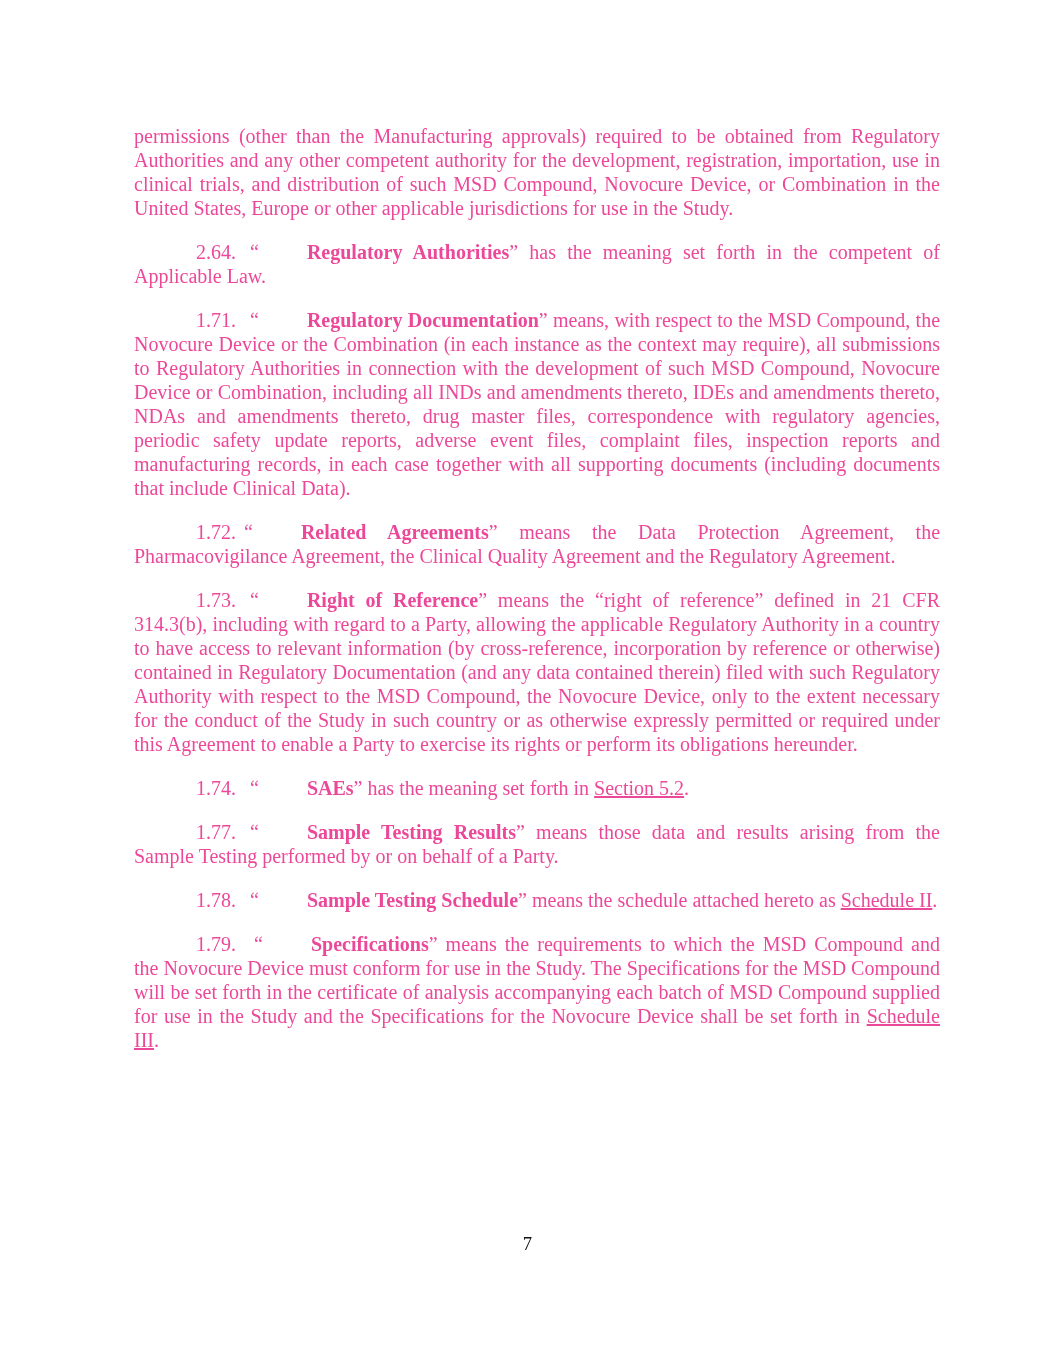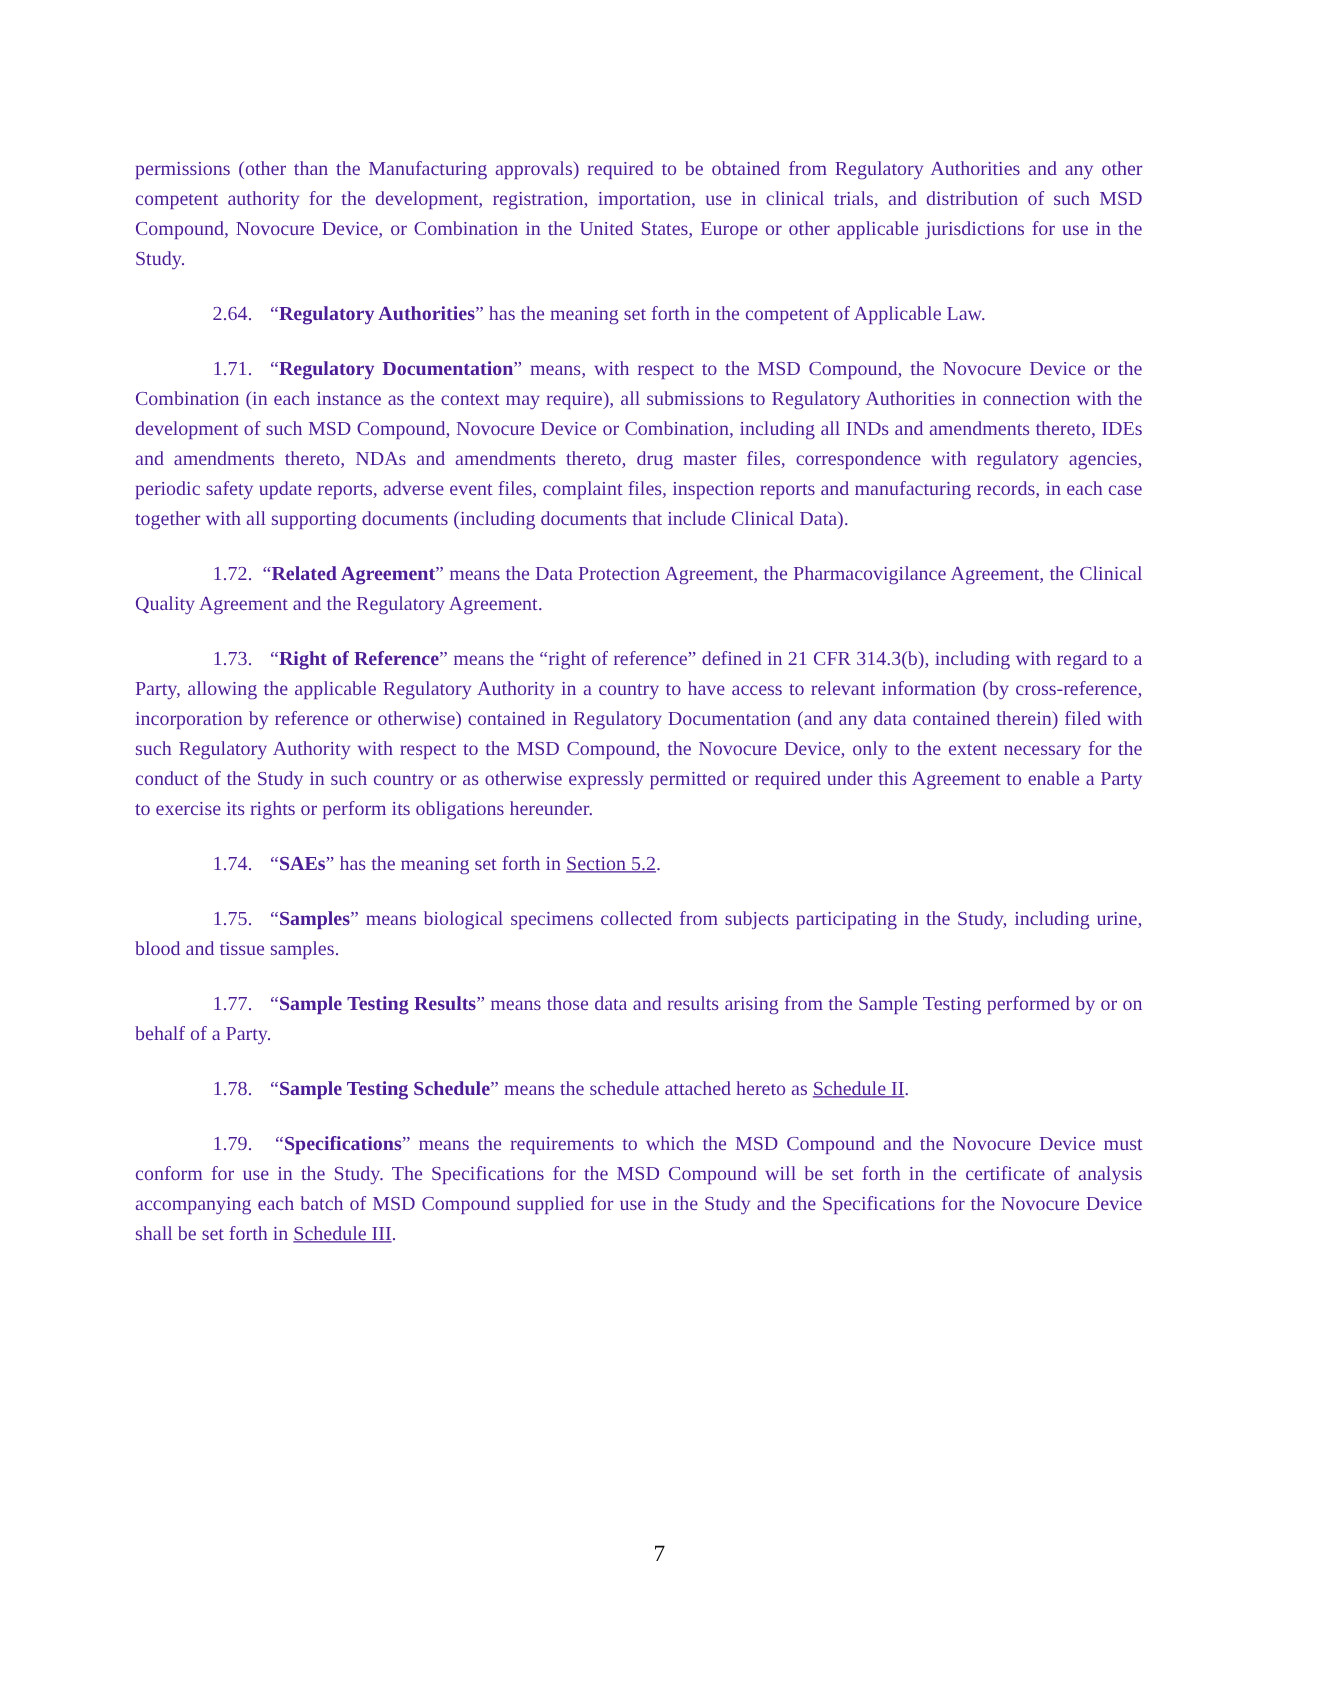--- a/index.html
+++ b/index.html
@@ -1,50 +1,49 @@
 <!DOCTYPE html>
 <html><head>
   <meta charset="utf-8">
   <style>
     html, body { margin: 0; padding: 0; background: #ffffff; }
     body { width: 1055px; height: 1365px; position: relative; overflow: hidden; }
     .page {
-      position: absolute; left: 108px; top: 124px; width: 806px;
-      font-family: "Liberation Serif", serif; font-size: 16px; line-height: 24px;
-      color: #4c1d95; text-align: justify;
+      position: absolute; left: 134px; top: 124px; width: 806px;
+      font-family: "Liberation Serif", serif; font-size: 20px; line-height: 24px;
+      color: #ec4899; text-align: justify;
     }
     .para { margin: 0 0 20px 0; }
     .para.first { margin-bottom: 20px; }
     .indent { display: inline-block; width: 62px; }
     .num { display: inline-block; text-align: right; }
     .gap { display: inline-block; width: 14px; }
-    .term { font-weight: bold; }
+    .term { font-weight: bold; margin-left: 48px; }
     .link { text-decoration: underline; }
     .page-number {
       position: absolute; left: 0; width: 1055px; top: 1233px;
       text-align: center; font-family: "Liberation Serif", serif; font-size: 18.6px; color: #111111;
     }
   </style>
 </head>
 <body>
 
 <div class="page">
   <p class="para first">permissions (other than the Manufacturing approvals) required to be obtained from Regulatory Authorities and any other competent authority for the development, registration, importation, use in clinical trials, and distribution of such MSD Compound, Novocure Device, or Combination in the United States, Europe or other applicable jurisdictions for use in the Study.</p>
 
   <p class="para"><span class="indent"></span><span class="num">2.64.</span><span class="gap"></span><span>“</span><span class="term">Regulatory Authorities</span><span>”</span><span> has the meaning set forth in the competent of Applicable Law.</span></p>
 
   <p class="para"><span class="indent"></span><span class="num">1.71.</span><span class="gap"></span><span>“</span><span class="term">Regulatory Documentation</span><span>”</span><span> means, with respect to the MSD Compound, the Novocure Device or the Combination (in each instance as the context may require), all submissions to Regulatory Authorities in connection with the development of such MSD Compound, Novocure Device or Combination, including all INDs and amendments thereto, IDEs and amendments thereto, NDAs and amendments thereto, drug master files, correspondence with regulatory agencies, periodic safety update reports, adverse event files, complaint files, inspection reports and manufacturing records, in each case together with all supporting documents (including documents that include Clinical Data).</span></p>
 
-  <p class="para"><span class="indent"></span><span class="num">1.72.</span><span class="gap" style="width:8px"></span><span>“</span><span class="term">Related Agreement</span><span>”</span><span> means the Data Protection Agreement, the Pharmacovigilance Agreement, the Clinical Quality Agreement and the Regulatory Agreement.</span></p>
+  <p class="para"><span class="indent"></span><span class="num">1.72.</span><span class="gap" style="width:8px"></span><span>“</span><span class="term">Related Agreements</span><span>”</span><span> means the Data Protection Agreement, the Pharmacovigilance Agreement, the Clinical Quality Agreement and the Regulatory Agreement.</span></p>
 
   <p class="para"><span class="indent"></span><span class="num">1.73.</span><span class="gap"></span><span>“</span><span class="term">Right of Reference</span><span>”</span><span> means the “right of reference” defined in 21 CFR 314.3(b), including with regard to a Party, allowing the applicable Regulatory Authority in a country to have access to relevant information (by cross-reference, incorporation by reference or otherwise) contained in Regulatory Documentation (and any data contained therein) filed with such Regulatory Authority with respect to the MSD Compound, the Novocure Device, only to the extent necessary for the conduct of the Study in such country or as otherwise expressly permitted or required under this Agreement to enable a Party to exercise its rights or perform its obligations hereunder.</span></p>
 
   <p class="para"><span class="indent"></span><span class="num">1.74.</span><span class="gap"></span><span>“</span><span class="term">SAEs</span><span>”</span><span> has the meaning set forth in </span><span class="link">Section 5.2</span><span>.</span></p>
 
-  <p class="para"><span class="indent"></span><span class="num">1.75.</span><span class="gap"></span><span>“</span><span class="term">Samples</span><span>”</span><span> means biological specimens collected from subjects participating in the Study, including urine, blood and tissue samples.</span></p>
 
 
   <p class="para"><span class="indent"></span><span class="num">1.77.</span><span class="gap"></span><span>“</span><span class="term">Sample Testing Results</span><span>”</span><span> means those data and results arising from the Sample Testing performed by or on behalf of a Party.</span></p>
 
   <p class="para" style="text-align:left"><span class="indent"></span><span class="num">1.78.</span><span class="gap"></span><span>“</span><span class="term">Sample Testing Schedule</span><span>”</span><span> means the schedule attached hereto as </span><span class="link">Schedule II</span><span>.</span></p>
 
   <p class="para"><span class="indent"></span><span class="num">1.79.</span><span class="gap" style="width:18px"></span><span>“</span><span class="term">Specifications</span><span>”</span><span> means the requirements to which the MSD Compound and the Novocure Device must conform for use in the Study.  The Specifications for the MSD Compound will be set forth in the certificate of analysis accompanying each batch of MSD Compound supplied for use in the Study and the Specifications for the Novocure Device shall be set forth in </span><span class="link">Schedule III</span><span>.</span></p>
 </div>
 
 <div class="page-number">7</div>

